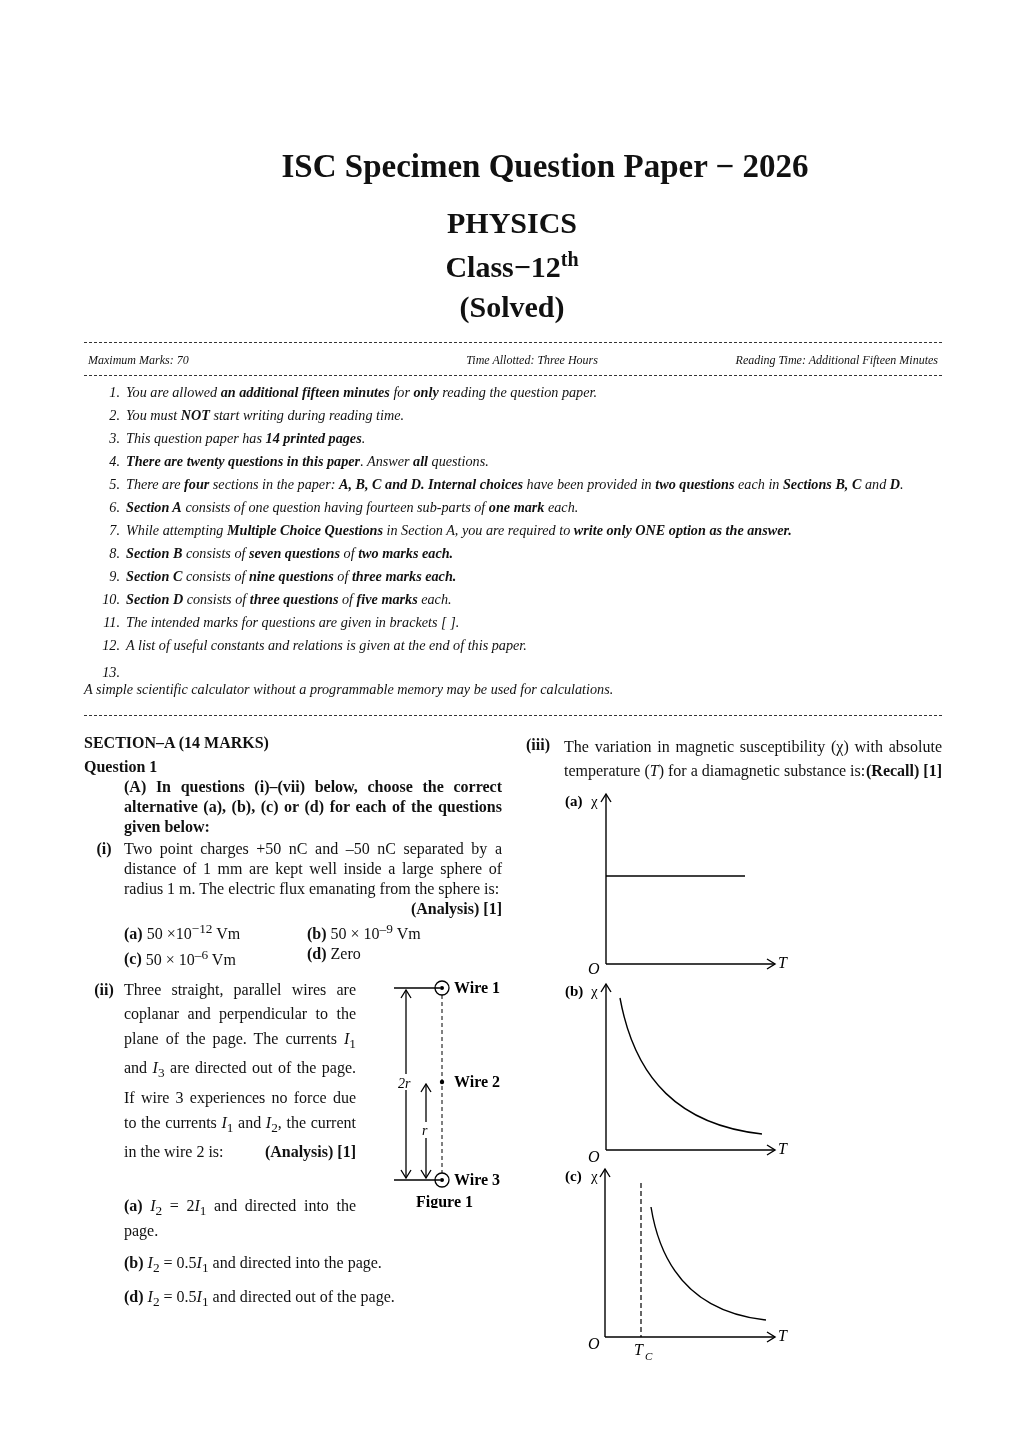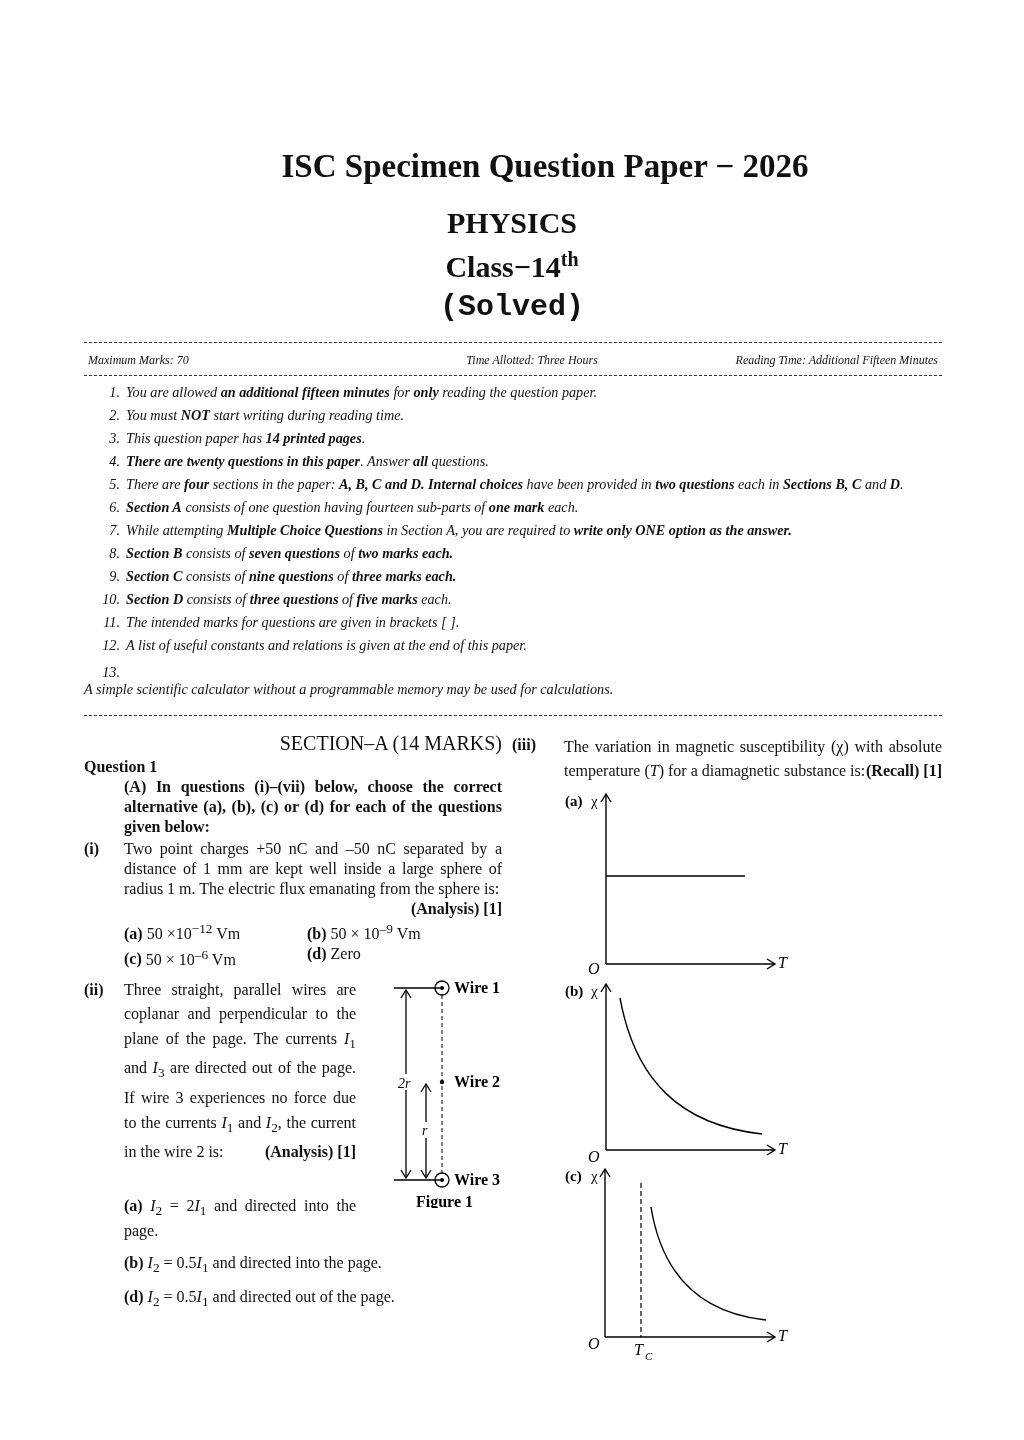--- a/index.html
+++ b/index.html
@@ -10,39 +10,39 @@
   .dash{position:absolute;left:84px;width:858px;border-top:1.5px dashed #333;height:0;}
   .meta{top:353px;left:88px;width:850px;font-style:italic;font-size:12px;display:flex;justify-content:space-between;}
   .meta span:nth-child(2){margin-left:140px;}
   ol.instr{position:absolute;top:384px;left:84px;width:858px;margin:0;padding:0;list-style:none;font-style:italic;font-size:14.2px;font-family:"Liberation Serif",serif;}
   ol.instr li{display:flex;line-height:17px;margin-bottom:6px;}
   ol.instr li .n{width:36px;text-align:right;padding-right:6px;flex:none;}
   ol.instr li .t{flex:1;}
   ol.instr b{font-weight:bold;}
   .col{font-size:16px;line-height:20px;}
   .left{left:84px;width:418px;top:733px;}
-  .sec{text-align:right;font-weight:normal;font-size:20px;margin-bottom:4px;}
+  .sec{text-align:left;font-weight:bold;font-size:16px;margin-bottom:4px;}
   .q1{font-weight:bold;}
   .instA{font-weight:bold;margin-left:40px;text-align:justify;}
   .qrow{display:flex;margin-top:2px;}
-  .qrow .qn{width:40px;flex:none;font-weight:bold;text-align:left;}
+  .qrow .qn{width:40px;flex:none;font-weight:bold;text-align:center;}
   .qrow .qt{flex:1;text-align:justify;}
   .right-tag{float:right;font-weight:bold;}
   .opts{display:grid;grid-template-columns:183px 1fr;margin-left:40px;}
   .opt b{font-weight:bold;}
   .right{left:512px;width:430px;top:733px;}
   svg text{font-family:"Liberation Serif",serif;}
 </style>
 </head>
 <body>
 
 <div class="abs title">ISC Specimen Question Paper − 2026</div>
 <div class="abs subj" style="top:206px;">PHYSICS</div>
-<div class="abs subj" style="top:248px;"><span>Class−14</span><sup style="font-size:20px;">th</sup></div>
-<div class="abs subj" style="top:290px;font-family:Liberation Mono, monospace;">(Solved)</div>
+<div class="abs subj" style="top:248px;"><span>Class−12</span><sup style="font-size:20px;">th</sup></div>
+<div class="abs subj" style="top:290px;">(Solved)</div>
 
 <div class="dash" style="top:342px;"></div>
 <div class="abs meta">
   <span>Maximum Marks: 70</span>
   <span>Time Allotted: Three Hours</span>
   <span>Reading Time: Additional Fifteen Minutes</span>
 </div>
 <div class="dash" style="top:375px;"></div>
 
 <ol class="instr" id="instr">

